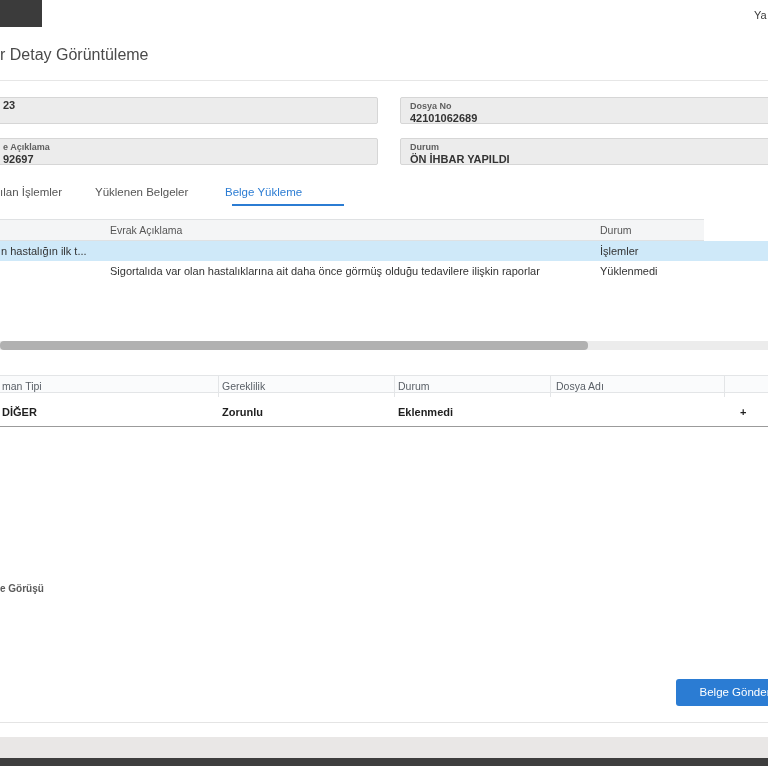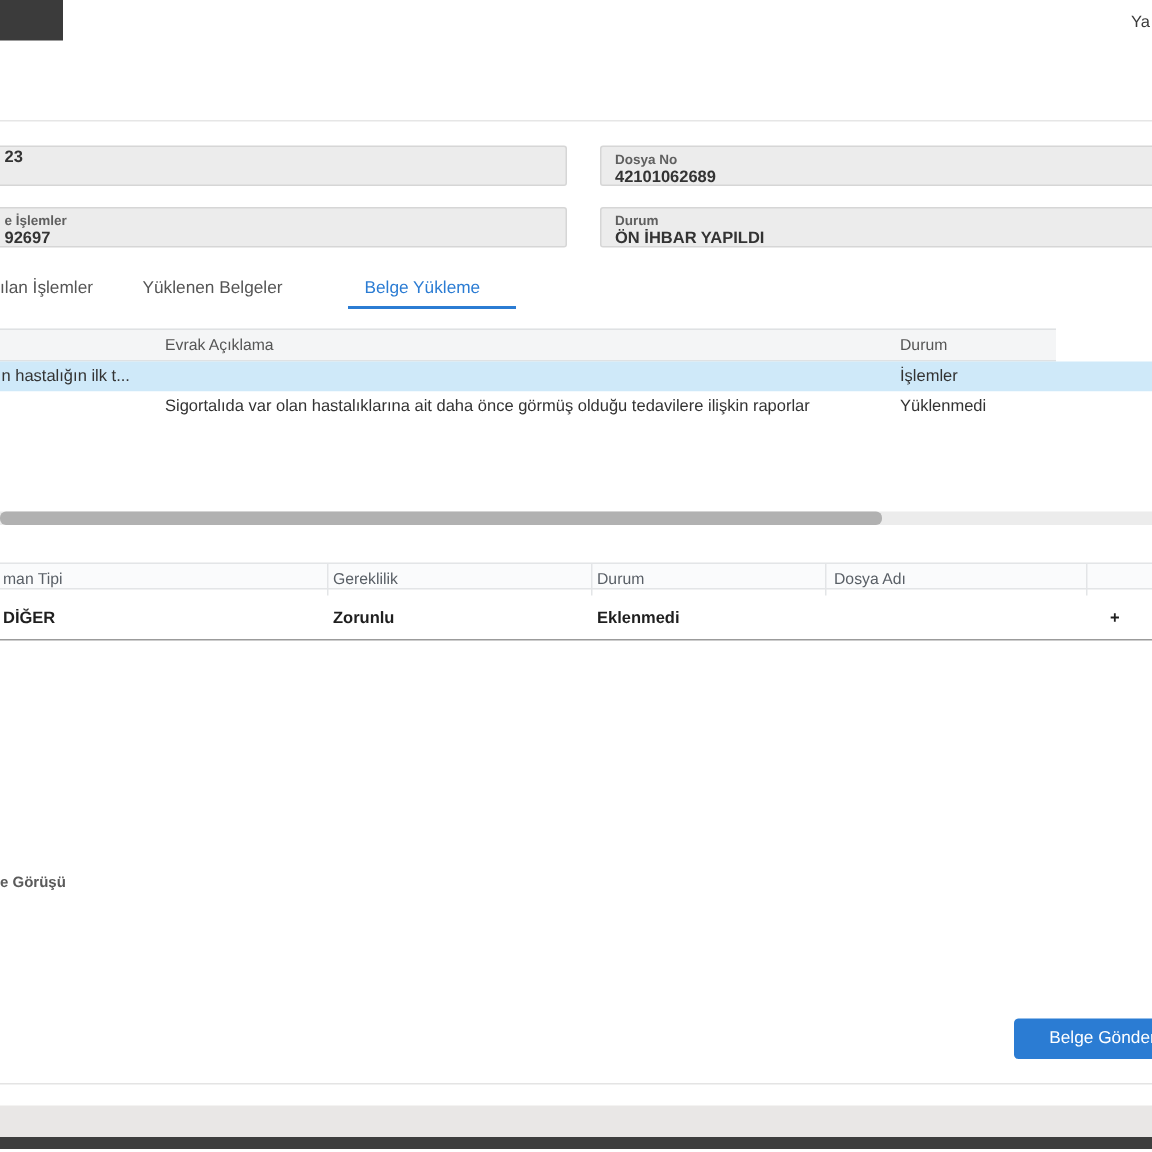--- a/index.html
+++ b/index.html
@@ -31,21 +31,21 @@
   .fbox .fvalue { display:block; font-size:11px; font-weight:bold; color:#333; line-height:12px; margin-top:1px; white-space:nowrap; }
   .fbox-1 { left:-24px; top:97px;  width:402px; padding-left:26px; }
   .fbox-2 { left:400px; top:97px;  width:392px; padding-left:9px; }
   .fbox-3 { left:-24px; top:138px; width:402px; padding-left:26px; }
   .fbox-4 { left:400px; top:138px; width:392px; padding-left:9px; }
 
   
   .tab { top:186px; font-size:11.5px; color:#555; cursor:pointer; white-space:nowrap; }
   .tab-1 { left:0; }
   .tab-2 { left:95px; }
-  .tab-3 { left:243px; color:#2b7cd3; }
+  .tab-3 { left:225px; color:#2b7cd3; }
   .tab-underline { left:232px; top:204px; width:112px; height:2px; background:#2b7cd3; }
 
   
   .t1-header {
     left:0; top:219px; width:704px; height:22px; background:#f4f5f6;
     border-top:1px solid #dfe1e3; border-bottom:1px solid #dfe1e3;
   }
   .t1-header span { position:absolute; top:0; line-height:20px; font-size:10.5px; color:#555; white-space:nowrap; }
   .t1-row { left:0; width:768px; height:20px; cursor:pointer; }
   .t1-row span { position:absolute; top:0; line-height:20px; font-size:11px; color:#333; white-space:nowrap; }
@@ -89,31 +89,32 @@
   .bottom-dark { left:0; top:758px; width:768px; height:8px; background:#3e3e3e; }
 </style>
 </head>
 <body>
 
 <div id="screen">
 
   <div class="abs corner-dark"></div>
   <div class="abs help-link">Ya</div>
 
+  <div class="abs page-title">r Detay Görüntüleme</div>
   <div class="abs divider divider-1"></div>
 
   <div class="abs fbox fbox-1">
     <span class="fvalue">23</span>
   </div>
   <div class="abs fbox fbox-2">
     <span class="flabel">Dosya No</span>
     <span class="fvalue">42101062689</span>
   </div>
   <div class="abs fbox fbox-3">
-    <span class="flabel">e İşlemler</span>
+    <span class="flabel">e Açıklama</span>
     <span class="fvalue">92697</span>
   </div>
   <div class="abs fbox fbox-4">
     <span class="flabel">Durum</span>
     <span class="fvalue">ÖN İHBAR YAPILDI</span>
   </div>
 
   <div class="abs tab tab-1">ılan İşlemler</div>
   <div class="abs tab tab-2">Yüklenen Belgeler</div>
   <div class="abs tab tab-3">Belge Yükleme</div>

